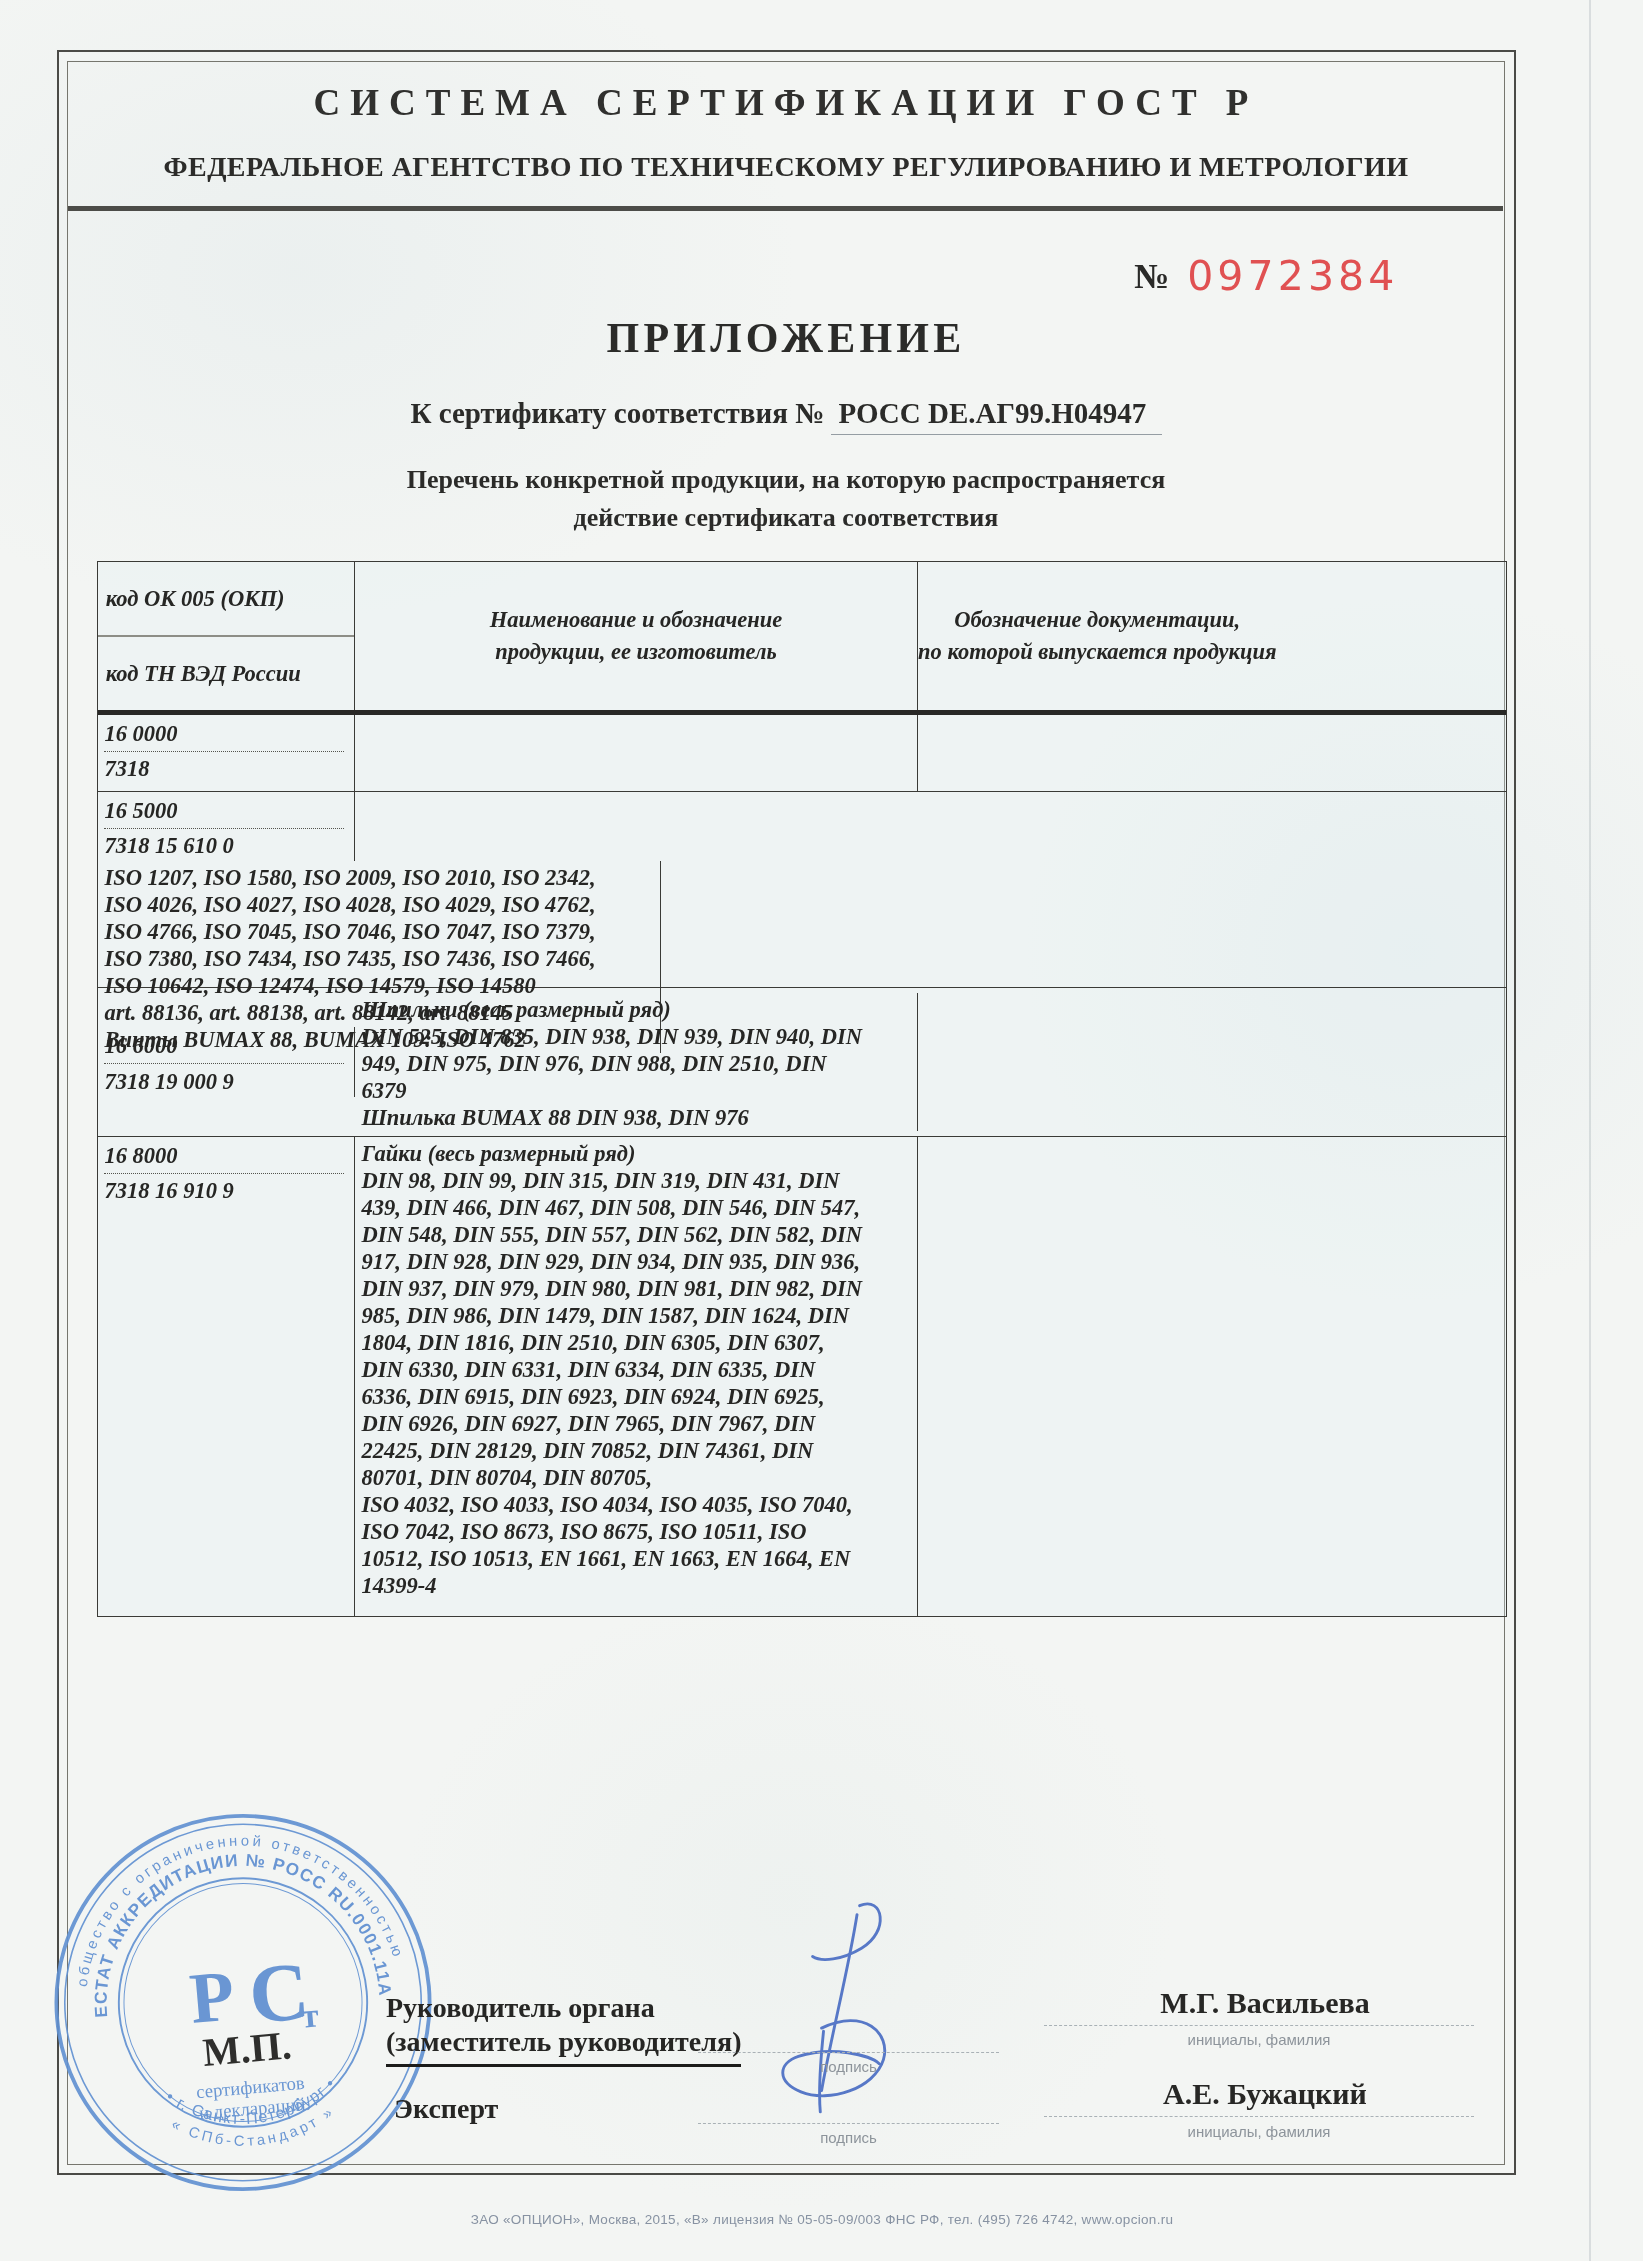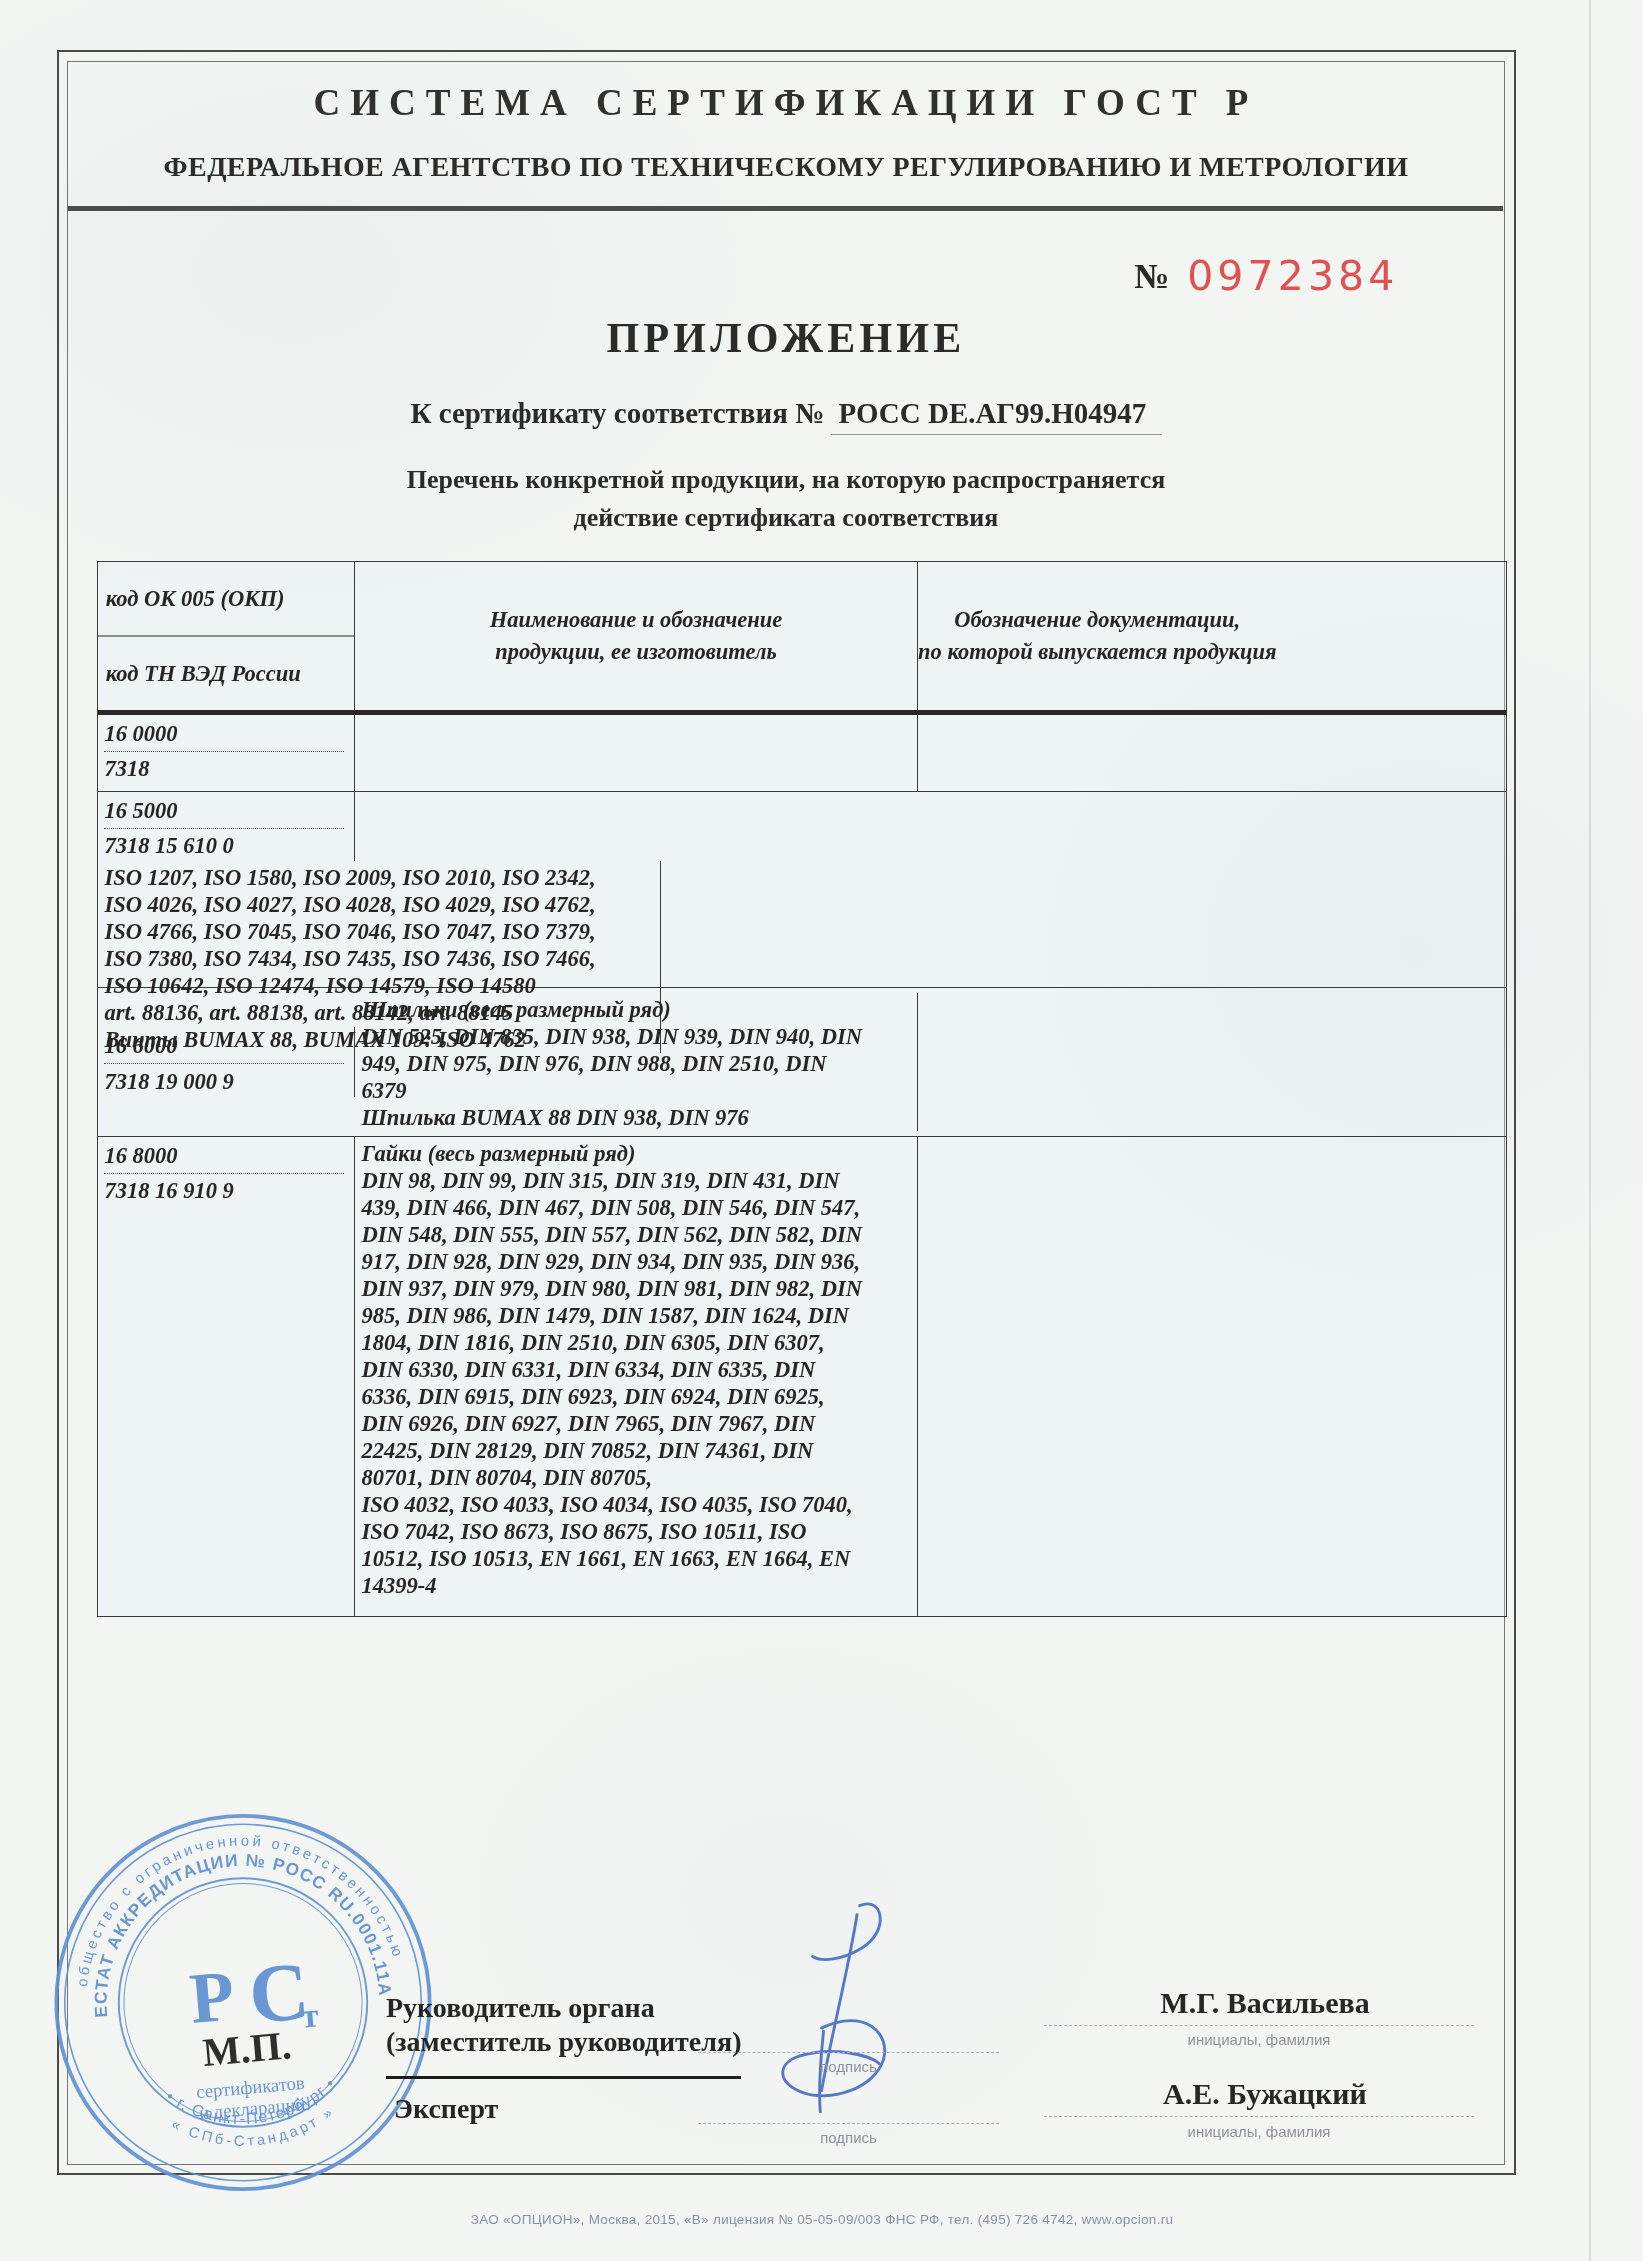--- a/index.html
+++ b/index.html
@@ -52,21 +52,21 @@
   .td1 .dotted{border-top:1.9px dotted #54544e;margin:2.6px 0 1.3px 0;width:98%;}
   .td2{width:563px;border-right:1.9px solid #3a3a36;padding:2.6px 3.9px 0 6.4px;
     font-size:22.5px;font-weight:600;line-height:27px;white-space:pre-line;}
   .td3{flex:1;}
 
   .stamp-svg{left:50px;top:1806px;transform:rotate(-5deg);opacity:.92;}
   .sig-scribble{left:676px;top:1894px;}
 
   .role1a{left:386px;top:1992px;font-size:28px;font-weight:700;color:#262624;}
   .role1b{left:386px;top:2026px;font-size:28px;font-weight:700;}
-  .role1b span{border-bottom:3.9px solid #1c1c1a;padding-bottom:19px;}
+  .role1b span{border-bottom:3.9px solid #1c1c1a;padding-bottom:7px;}
   .role2{left:394px;top:2093px;font-size:28px;font-weight:700;}
   .sig-line{border-top:1.3px dashed #a9b1b6;height:0;}
   .sl1{left:698px;top:2052px;width:301px;}
   .sl2{left:698px;top:2123px;width:301px;}
   .nl1{left:1044px;top:2025px;width:430px;}
   .nl2{left:1044px;top:2116px;width:430px;}
   .caption{font-family:"Liberation Sans",sans-serif;font-size:15px;color:#8d949b;
     text-align:center;}
   .cap-s1{left:698px;top:2058px;width:301px;}
   .cap-s2{left:698px;top:2129px;width:301px;}

